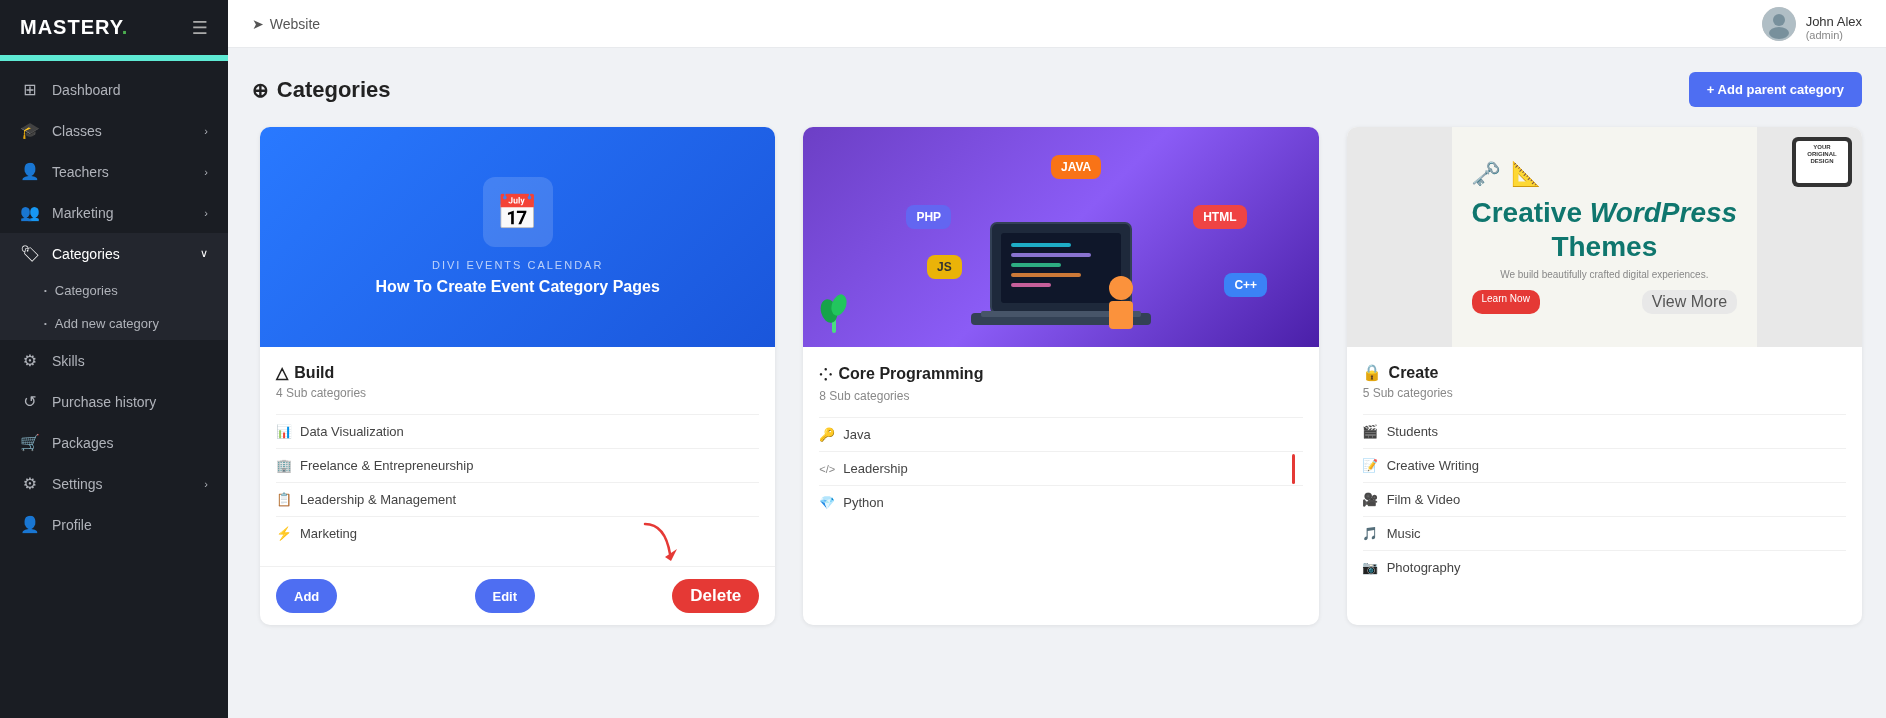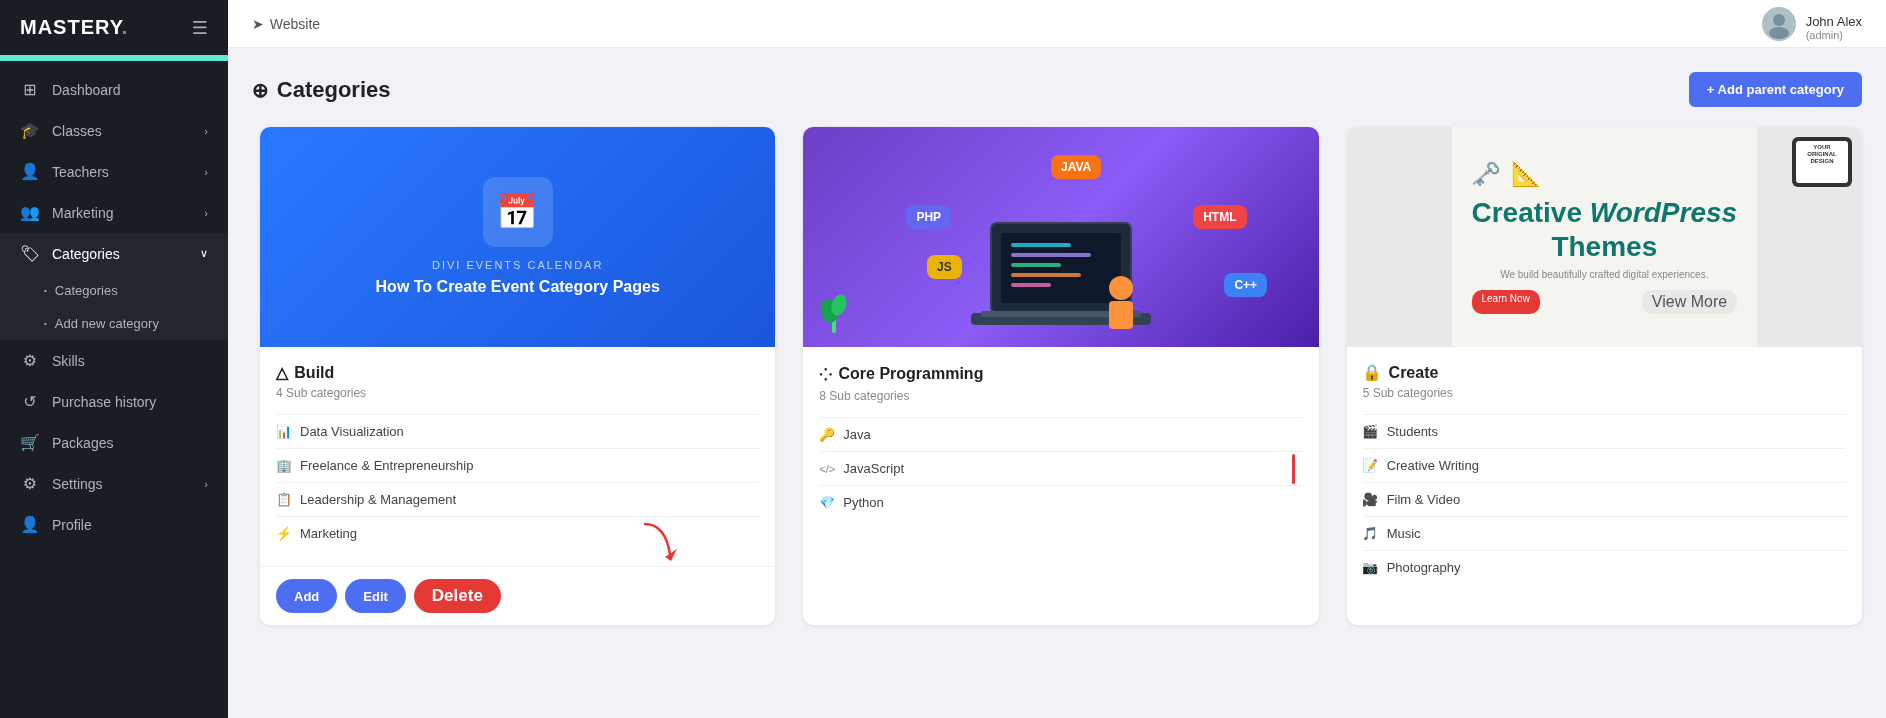--- a/index.html
+++ b/index.html
@@ -176,21 +176,21 @@
       color: #444;
     }
     .card-list-item .item-icon { color: #888; font-size: 13px; width: 16px; }
 
     
     .card-actions {
       display: flex;
       gap: 8px;
       padding: 12px 16px;
       border-top: 1px solid #f0f0f0;
-      justify-content: flex-start;
+      justify-content: space-between;
     }
     .btn-add { background: #4e6ef2; color: #fff; border: none; border-radius: 20px; padding: 7px 18px; font-size: 13px; font-weight: 600; cursor: pointer; }
     .btn-edit { background: #4e6ef2; color: #fff; border: none; border-radius: 20px; padding: 7px 18px; font-size: 13px; font-weight: 600; cursor: pointer; }
     .btn-delete { background: #e53935; color: #ffffff; border: none; border-radius: 20px; padding: 7px 18px; font-size: 17px; font-weight: 600; cursor: pointer; }
 
     
     .build-img-content {
       display: flex;
       flex-direction: column;
       align-items: center;
@@ -448,21 +448,21 @@
             <span>Core Programming</span>
           </div>
           <div class="card-subtitle">8 Sub categories</div>
 
           <div class="card-list-item" style="position:relative;">
             <span class="item-icon">🔑</span>
             <span>Java</span>
           </div>
           <div class="card-list-item" style="position:relative;">
             <span class="item-icon" style="font-size:11px;">&lt;/&gt;</span>
-            <span>JavaScript</span>
+            <span>Leadership</span>
 
             <span style="position:absolute; right:8px; top:50%; transform:translateY(-50%); width:3px; height:30px; background:#e53935; border-radius:2px;"></span>
           </div>
           <div class="card-list-item">
             <span class="item-icon">💎</span>
             <span>Python</span>
           </div>
         </div>
       </div>
 

